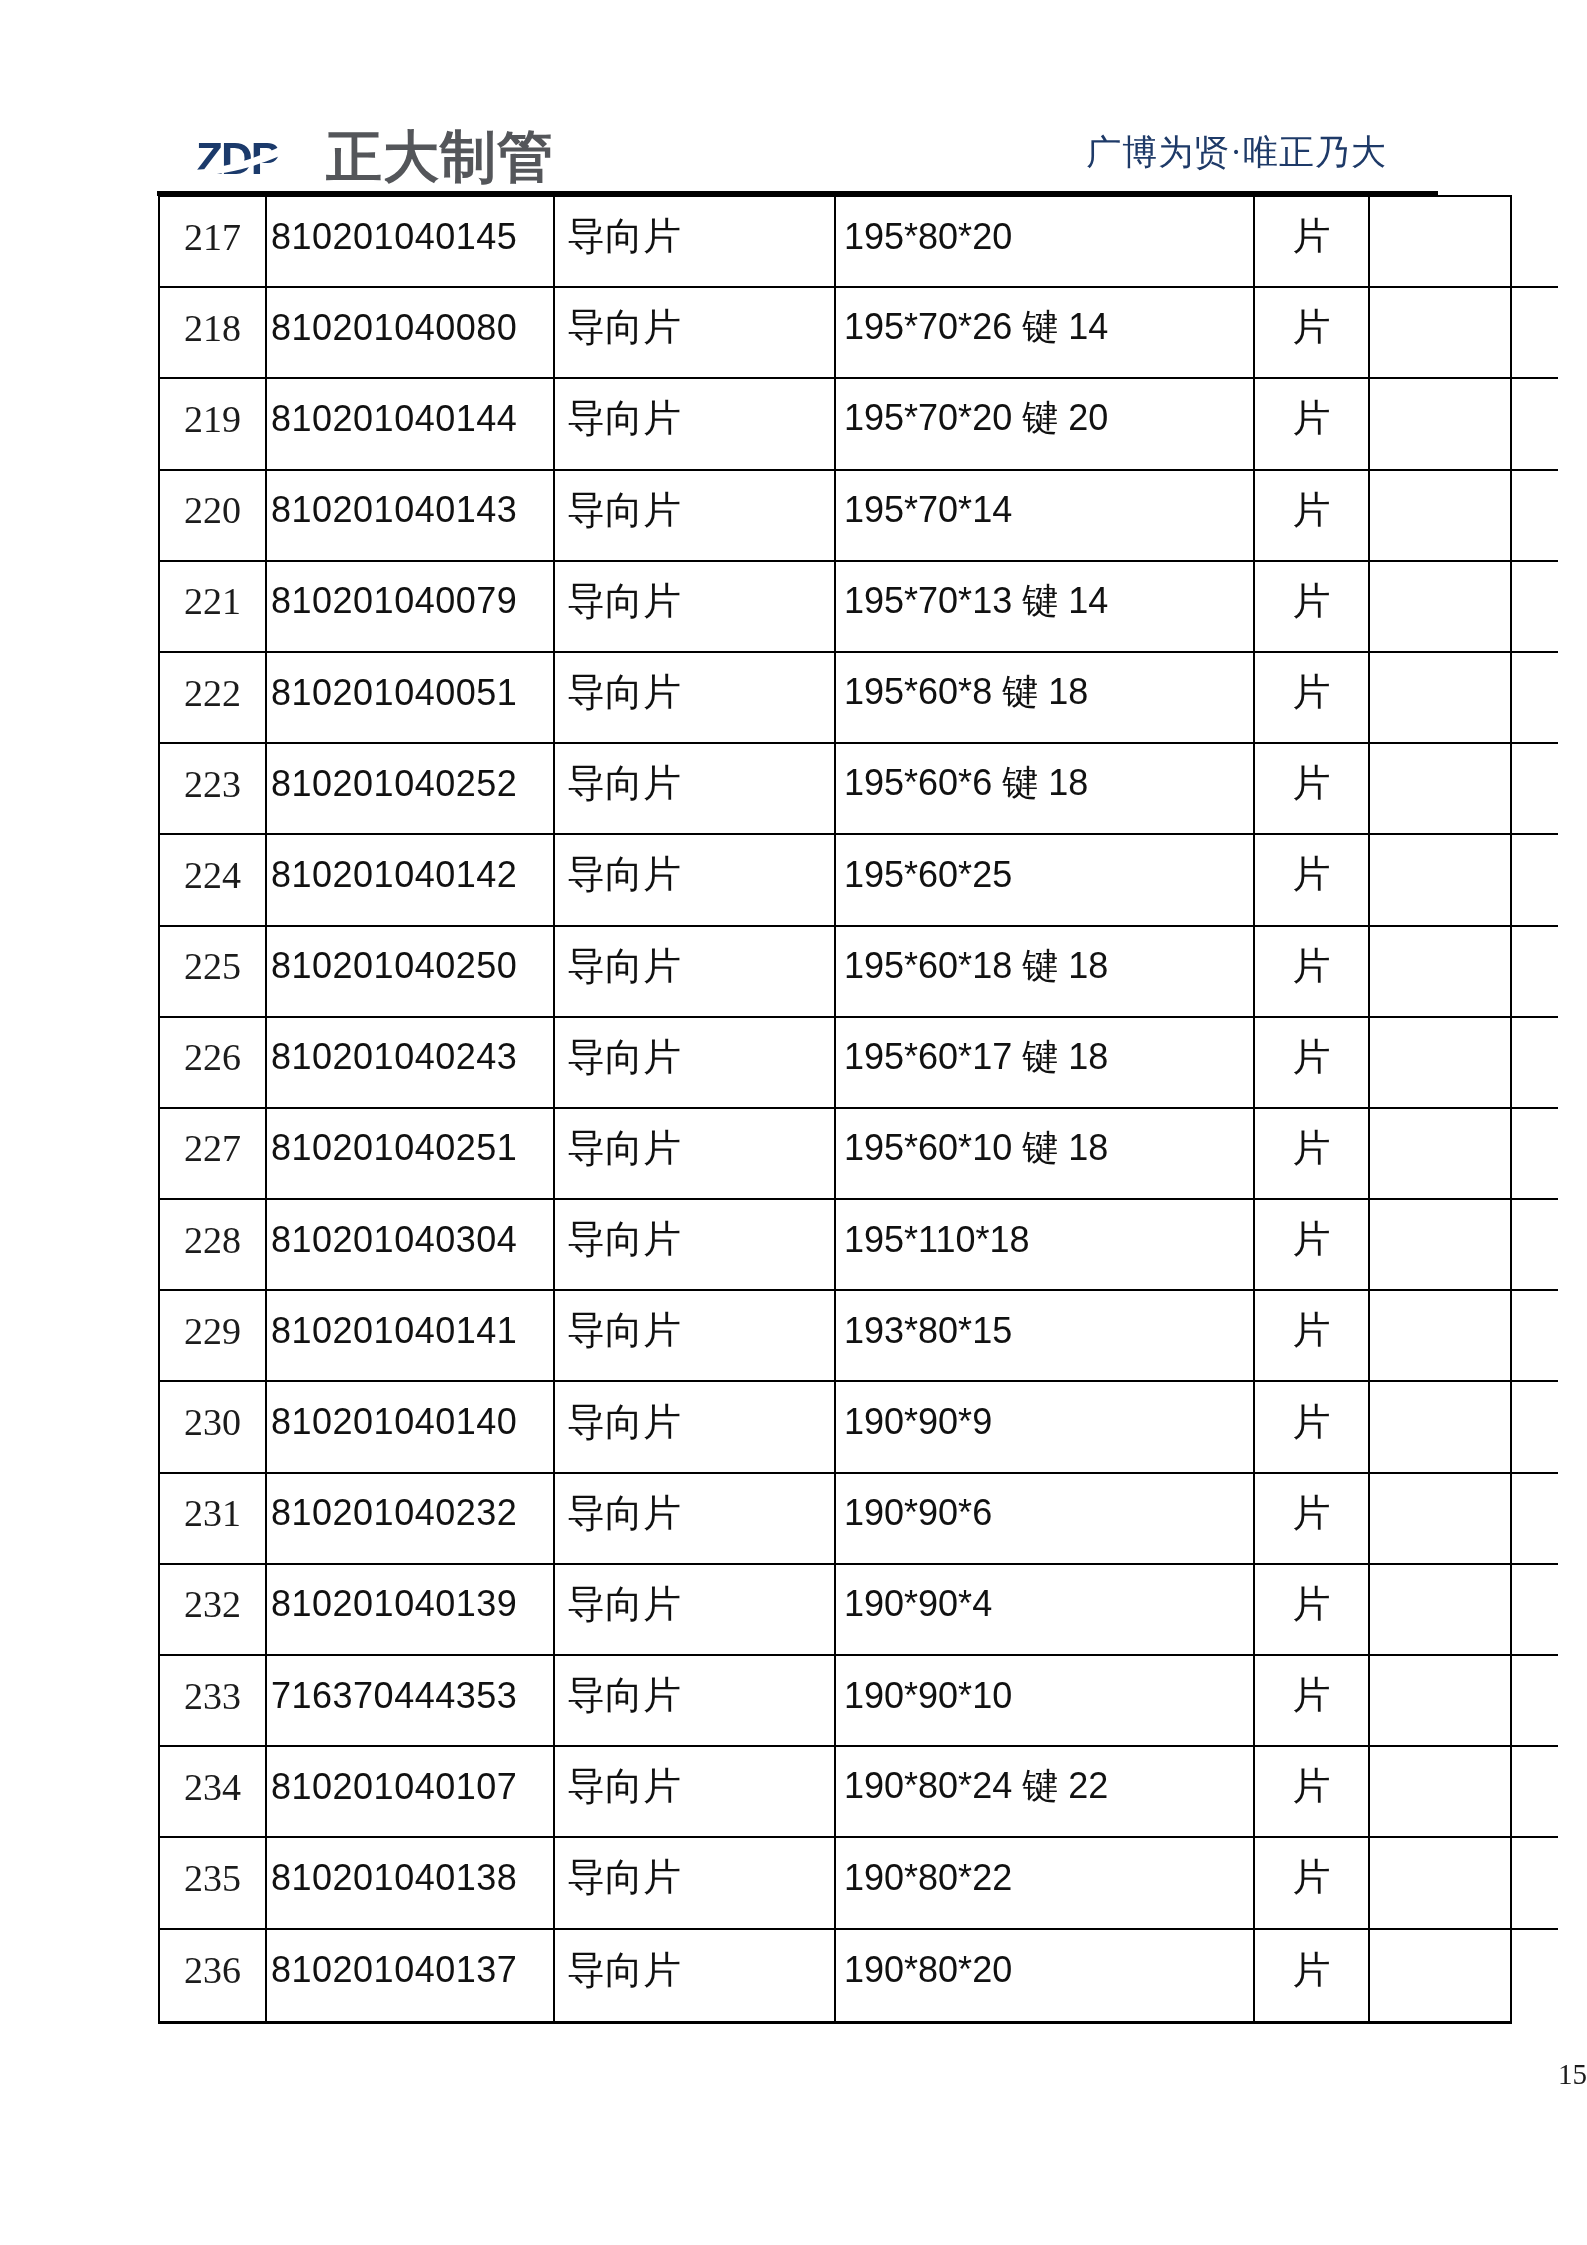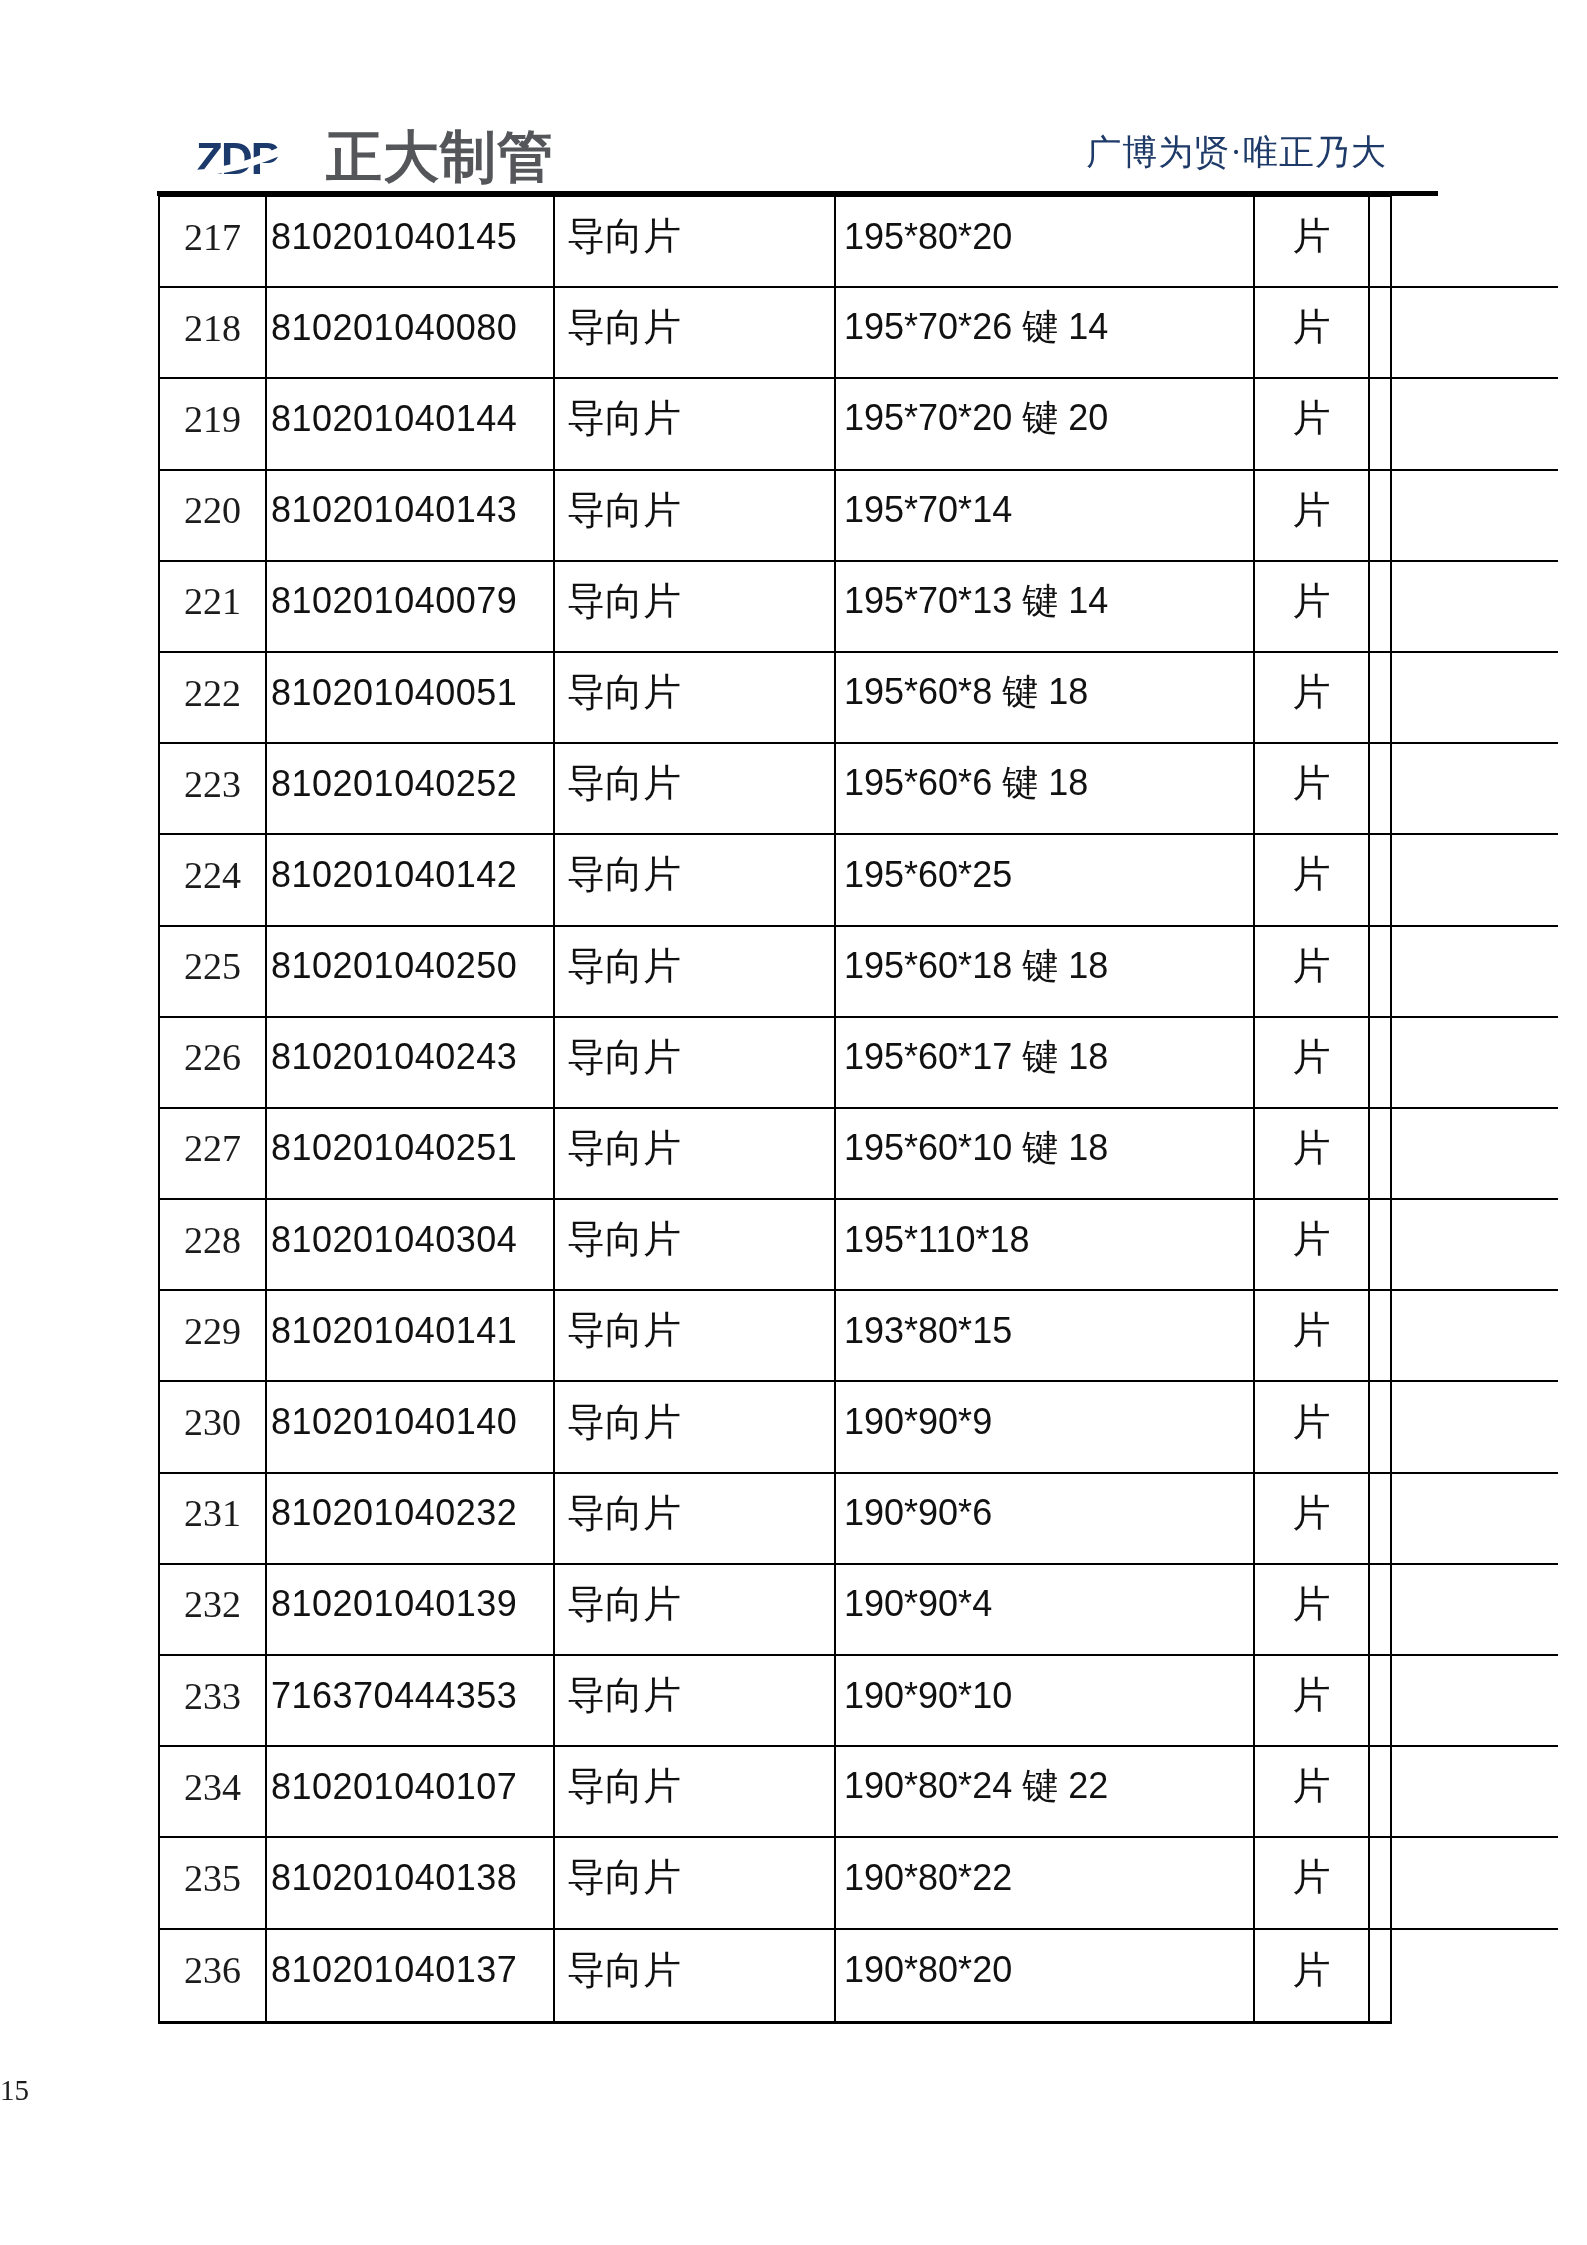--- a/index.html
+++ b/index.html
@@ -57,21 +57,21 @@
     width: 1281px;
     height: 5px;
     background: var(--border, #000000);
   }
 
   
   .catalog-table {
     position: absolute;
     left: 158px;
     top: 195px;
-    width: 1234px;
+    width: 1354px;
     box-sizing: border-box;
     border: 2px solid var(--border, #000000);
     border-bottom-width: 3px;
     display: grid;
     grid-template-columns: 107px 288px 281px 419px 115px 188px;
     grid-auto-rows: 91.2px;
     background: #ffffff;
   }
   .row { display: contents; }
   .cell {
@@ -98,25 +98,24 @@
   .c-spec { padding-left: 8px; font-size: 36px; }
   .c-unit { justify-content: center; font-size: 38px; }
   .c-note {}
 
   
   .page-number {
     position: absolute;
     left: 0;
     right: 0;
     top: 2058px;
-    text-align: left;
+    text-align: right;
     font-family: "Liberation Serif", "DejaVu Serif", serif;
     font-size: 29px;
     color: #1c1c1c;
-    margin-top: 16px;
   }
 </style>
 </head>
 <body>
 
 <div class="page">
 
   <div class="logo-wrap">
     <svg class="zdp-svg" viewBox="0 0 118 46" aria-hidden="true">
       <text x="0" y="41">ZDP</text>

